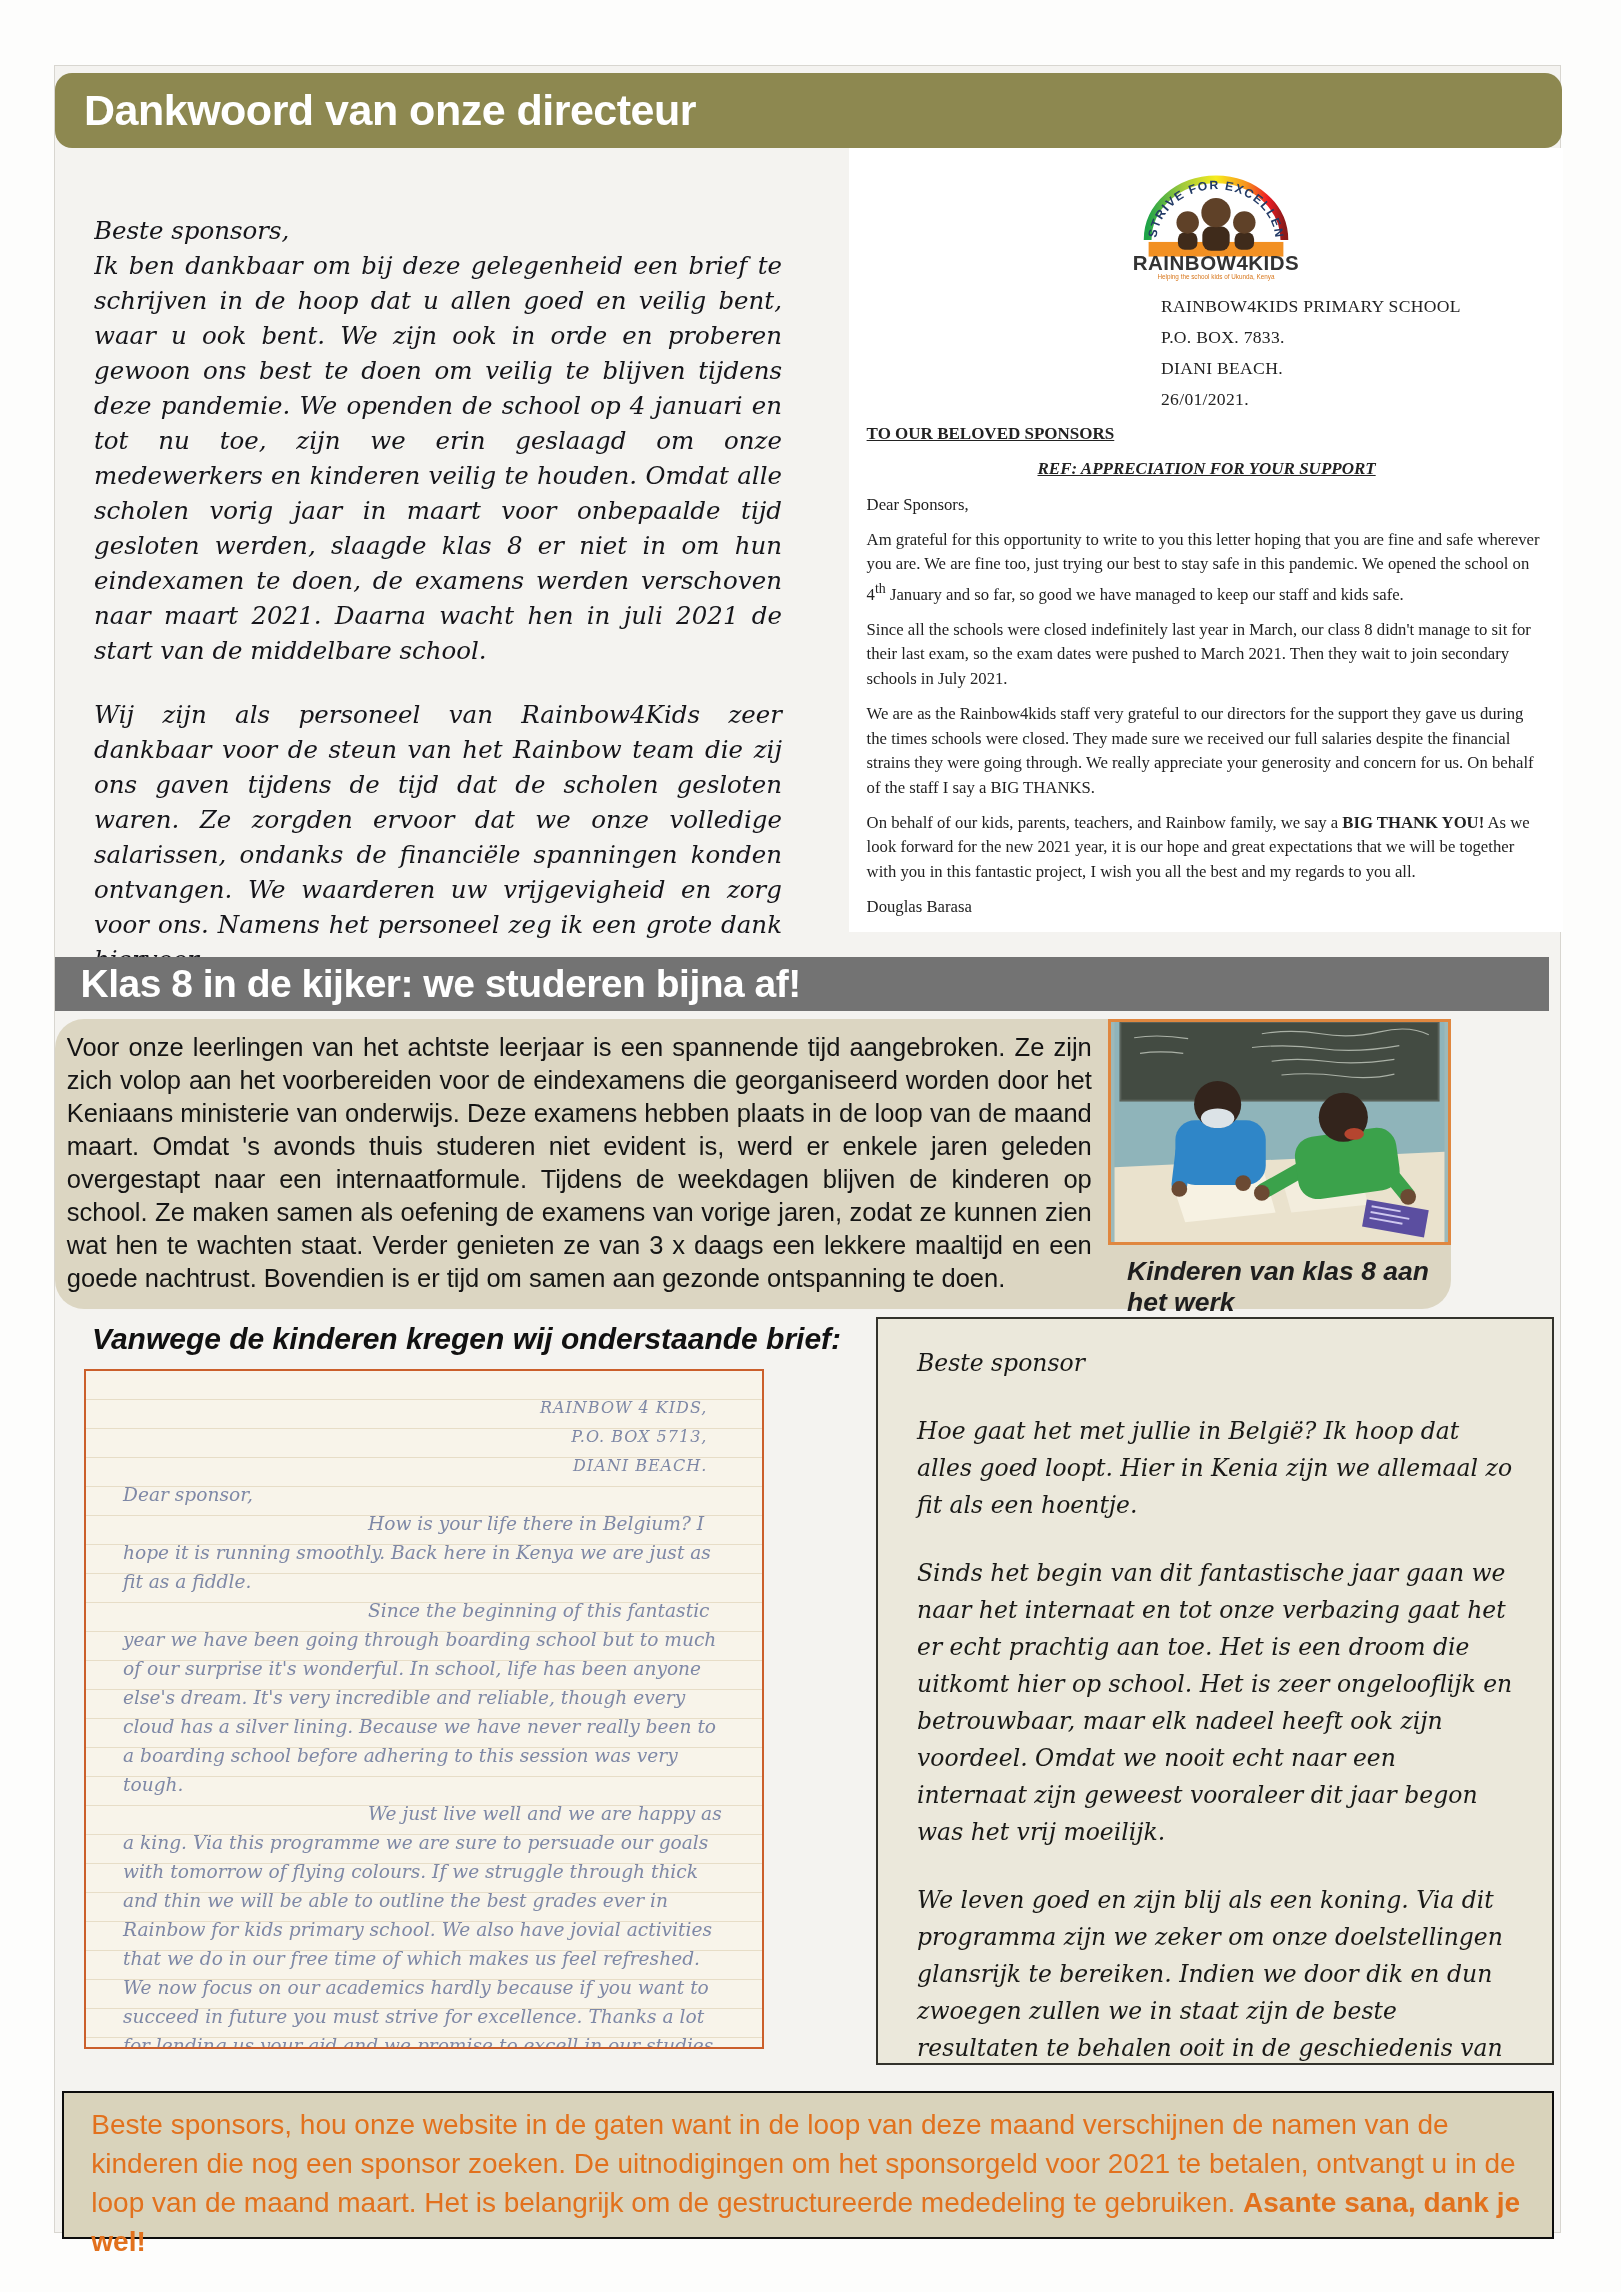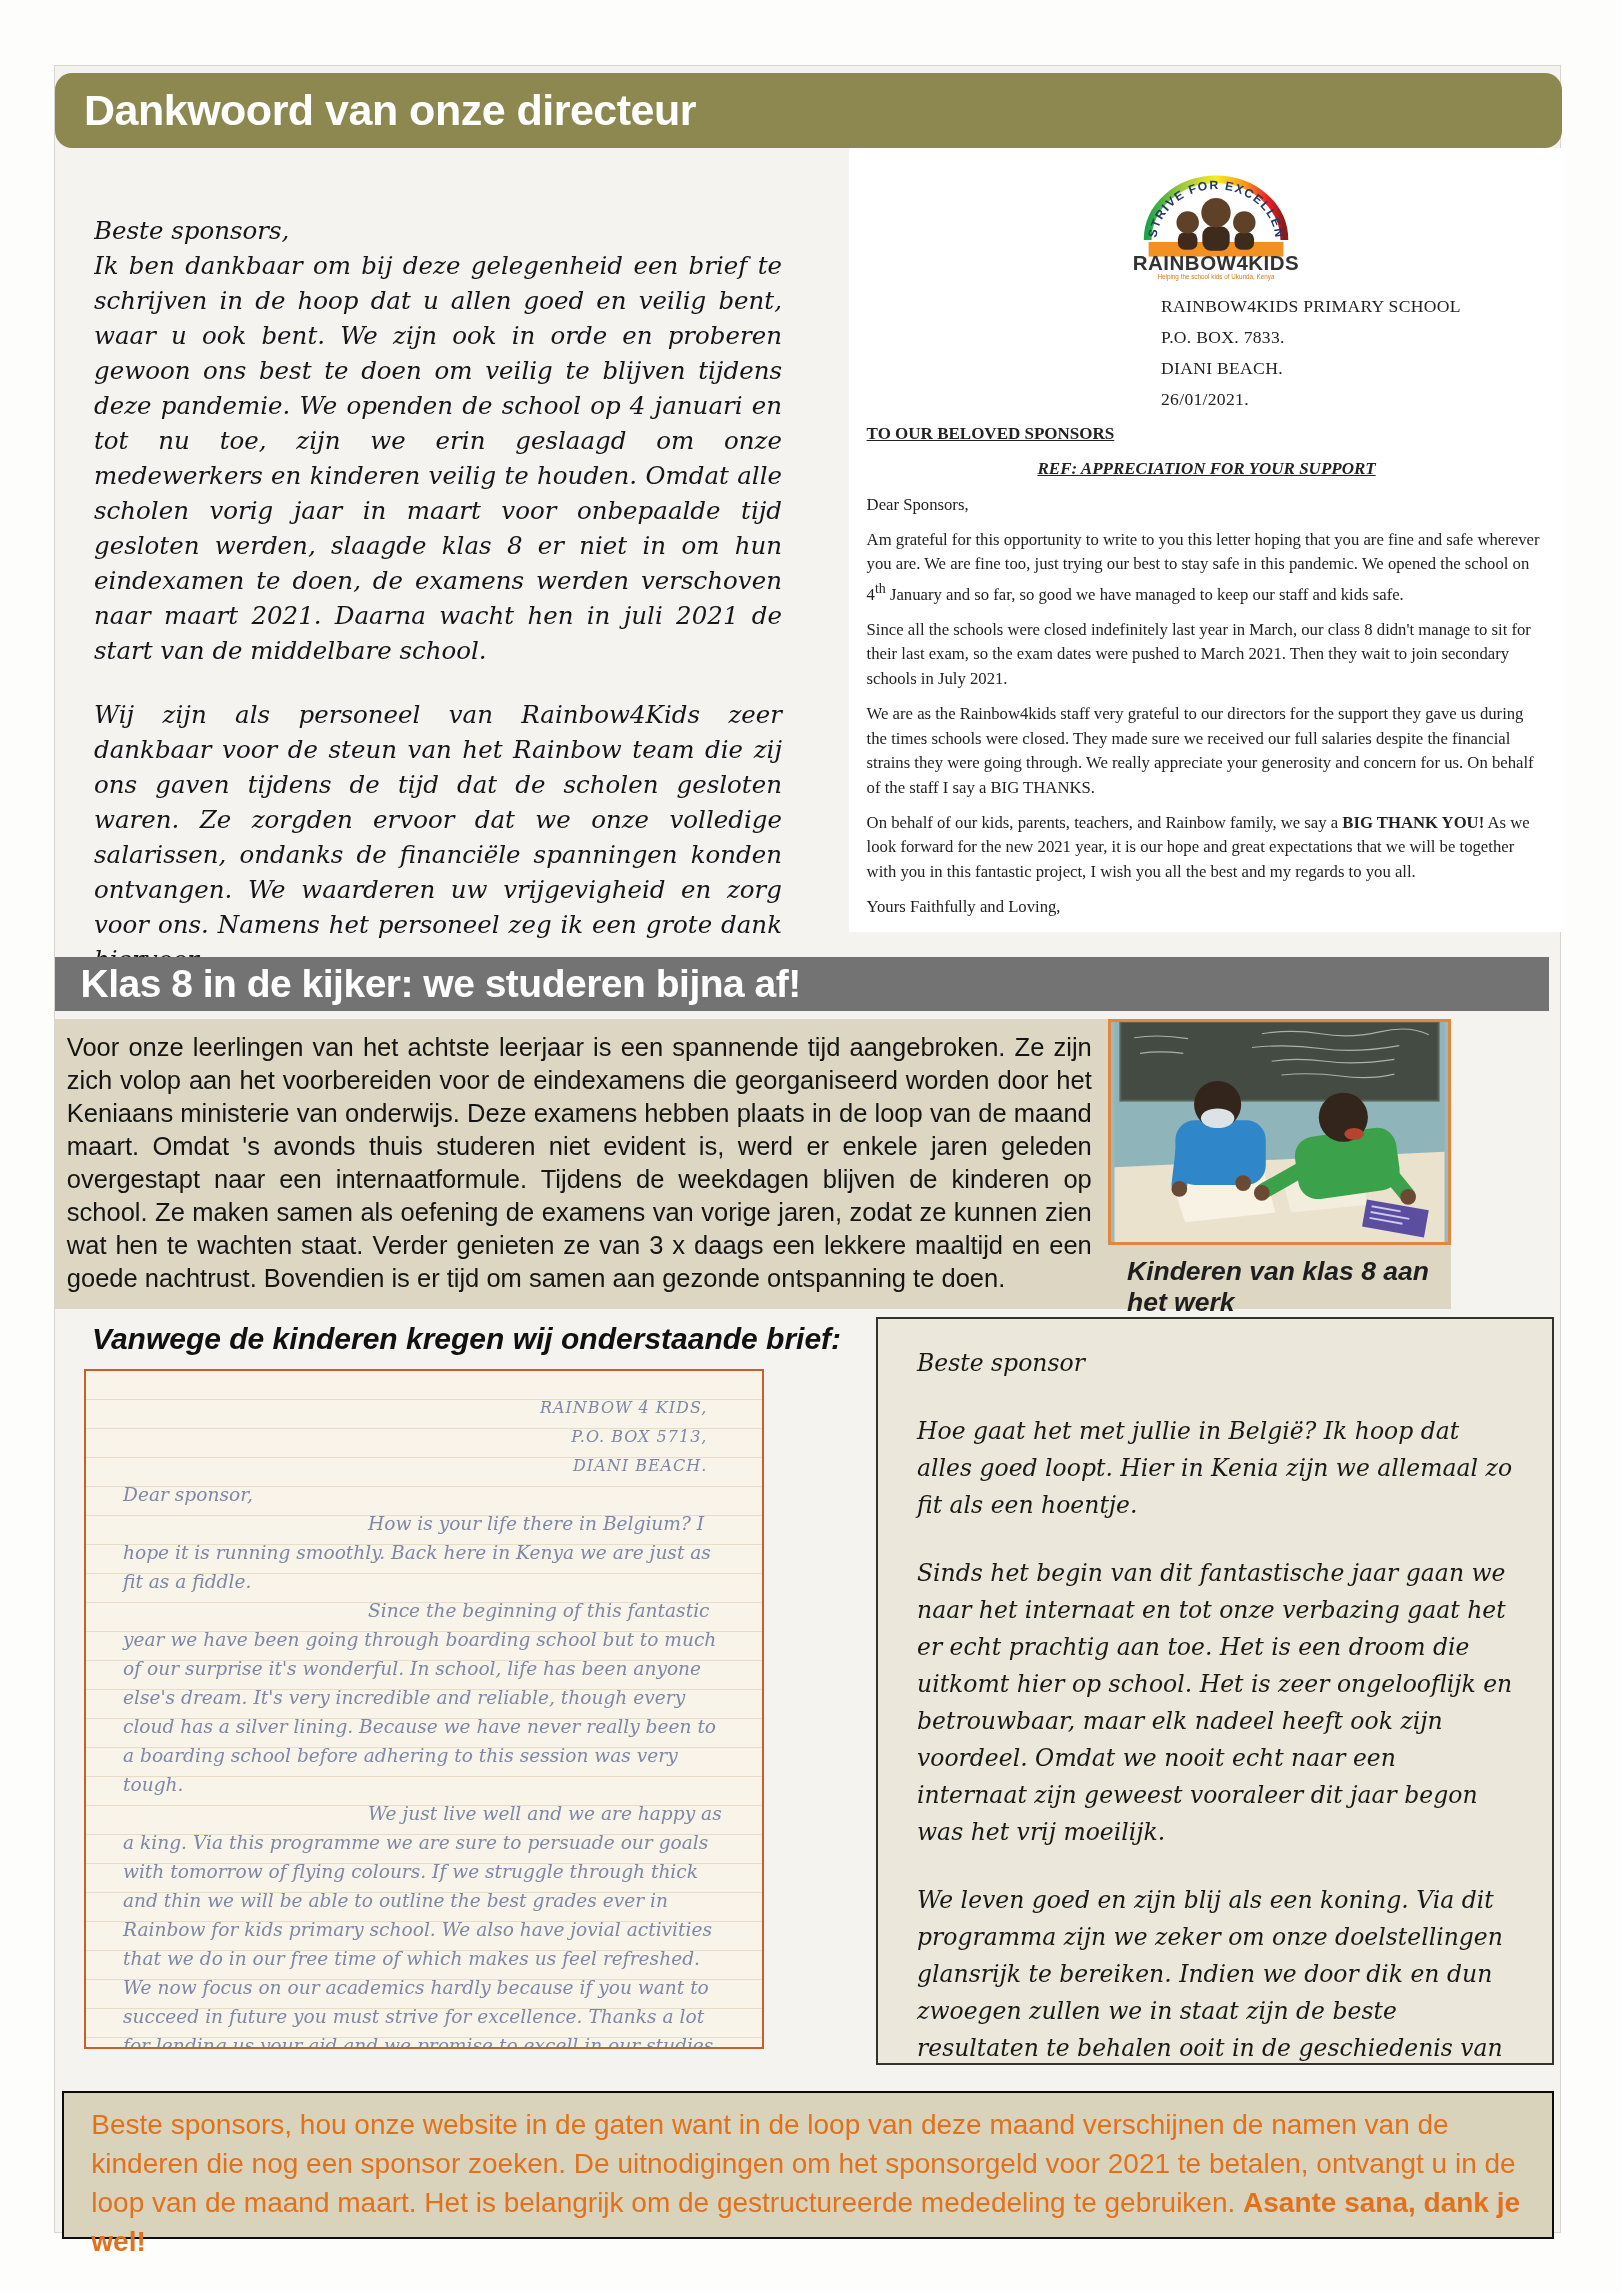--- a/index.html
+++ b/index.html
@@ -20,21 +20,21 @@
   .letter-doc{position:absolute;left:794px;top:82px;width:714px;height:784px;background:#fff;
     font-family:"Liberation Serif",serif;color:#222;overflow:hidden;}
   .logo{position:absolute;left:274px;top:7.8px;width:186px;height:125px;}
   .addr{position:absolute;left:312px;top:143px;font-size:17.6px;line-height:31px;letter-spacing:0.3px;}
   .letter-body{position:absolute;left:17.6px;top:274px;width:680px;font-size:16.7px;line-height:24.5px;}
   .letter-body p{margin:0 0 10.8px 0;}
   .to-line{font-weight:bold;text-decoration:underline;font-size:17px;margin:0 0 8.8px 0;}
   .ref-line{font-weight:bold;text-decoration:underline;text-align:center;font-size:17px;margin:0 0 11.8px 0;font-style:italic;}
   .closing p{margin:0 0 8.8px 0;}
 
-  .beige-block{position:absolute;left:0;top:953px;width:1396px;height:290px;background:#dcd6c2;}
+  .beige-block{position:absolute;left:0;top:953px;width:1396px;height:290px;background:#dcd6c2;border-radius:29px;}
   .klas-para{position:absolute;left:11.8px;top:11.8px;width:1025px;font-size:25.5px;line-height:33px;
     text-align:justify;color:#141414;}
   .photo-frame{position:absolute;left:1053px;top:0;width:337px;height:220px;border:3.9px solid #e0873f;
     background:#9db9b9;box-sizing:content-box;}
   .photo-frame svg{display:block;width:337px;height:220px;}
   .caption{position:absolute;left:1072px;top:237px;font-size:26.5px;font-style:italic;font-weight:bold;color:#1e1e1e;}
 
   .intro-line{position:absolute;left:37px;top:1256px;font-size:30px;font-style:italic;font-weight:600;color:#111;}
 
   .hand-letter{position:absolute;left:29px;top:1303px;width:602px;height:633px;padding:21.6px 37px;
@@ -113,21 +113,20 @@
 
       <div class="letter-body">
         <p class="to-line">TO OUR BELOVED SPONSORS</p>
         <p class="ref-line">REF: APPRECIATION FOR YOUR SUPPORT</p>
         <p>Dear Sponsors,</p>
         <p><span>Am grateful for this opportunity to write to you this letter hoping that you are fine and safe wherever you are. We are fine too, just trying our best to stay safe in this pandemic. We opened the school on 4</span><sup>th</sup><span> January and so far, so good we have managed to keep our staff and kids safe.</span></p>
         <p>Since all the schools were closed indefinitely last year in March, our class 8 didn't manage to sit for their last exam, so the exam dates were pushed to March 2021. Then they wait to join secondary schools in July 2021.</p>
         <p>We are as the Rainbow4kids staff very grateful to our directors for the support they gave us during the times schools were closed. They made sure we received our full salaries despite the financial strains they were going through. We really appreciate your generosity and concern for us. On behalf of the staff I say a BIG THANKS.</p>
         <p><span>On behalf of our kids, parents, teachers, and Rainbow family, we say a </span><b>BIG THANK YOU!</b><span> As we look forward for the new 2021 year, it is our hope and great expectations that we will be together with you in this fantastic project, I wish you all the best and my regards to you all.</span></p>
         <div class="closing">
-          <p>Yours Faithfully and Loving,</p>
           <p>Douglas Barasa</p>
 
         </div>
       </div>
     </div>
 
     <div class="bar bar-orange">
       <span>Klas 8 in de kijker: we studeren bijna af!</span>
     </div>
 

